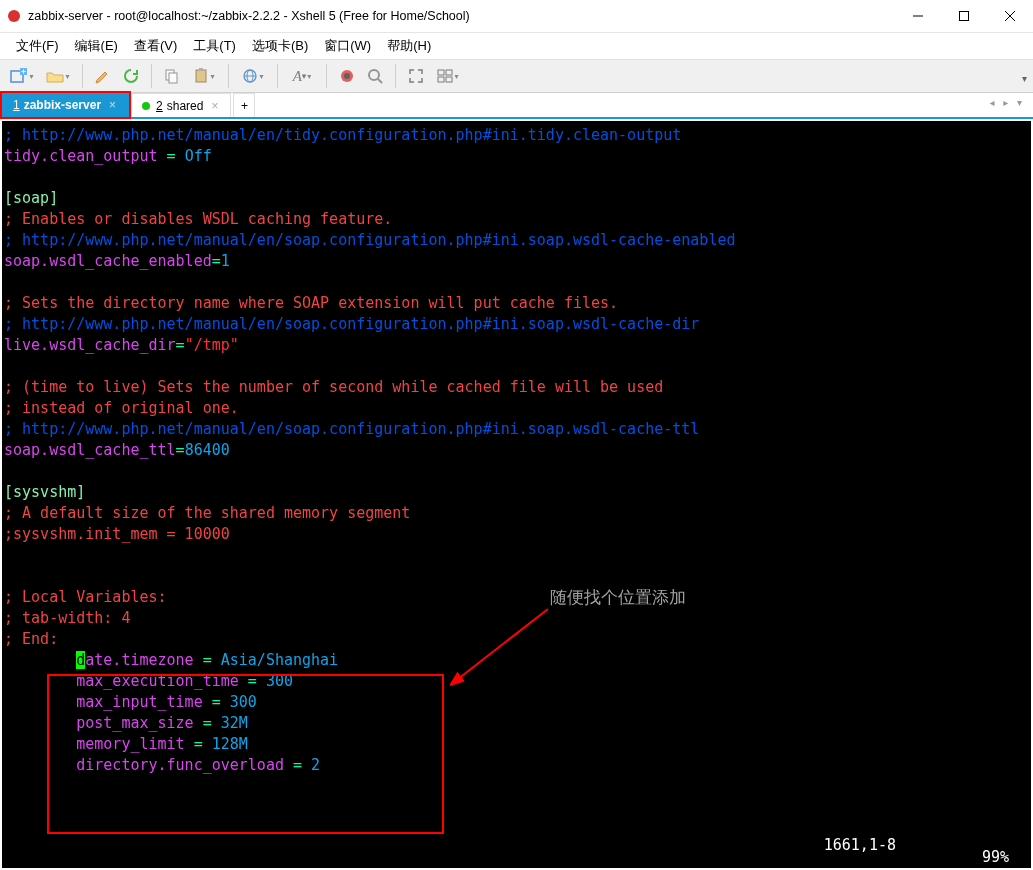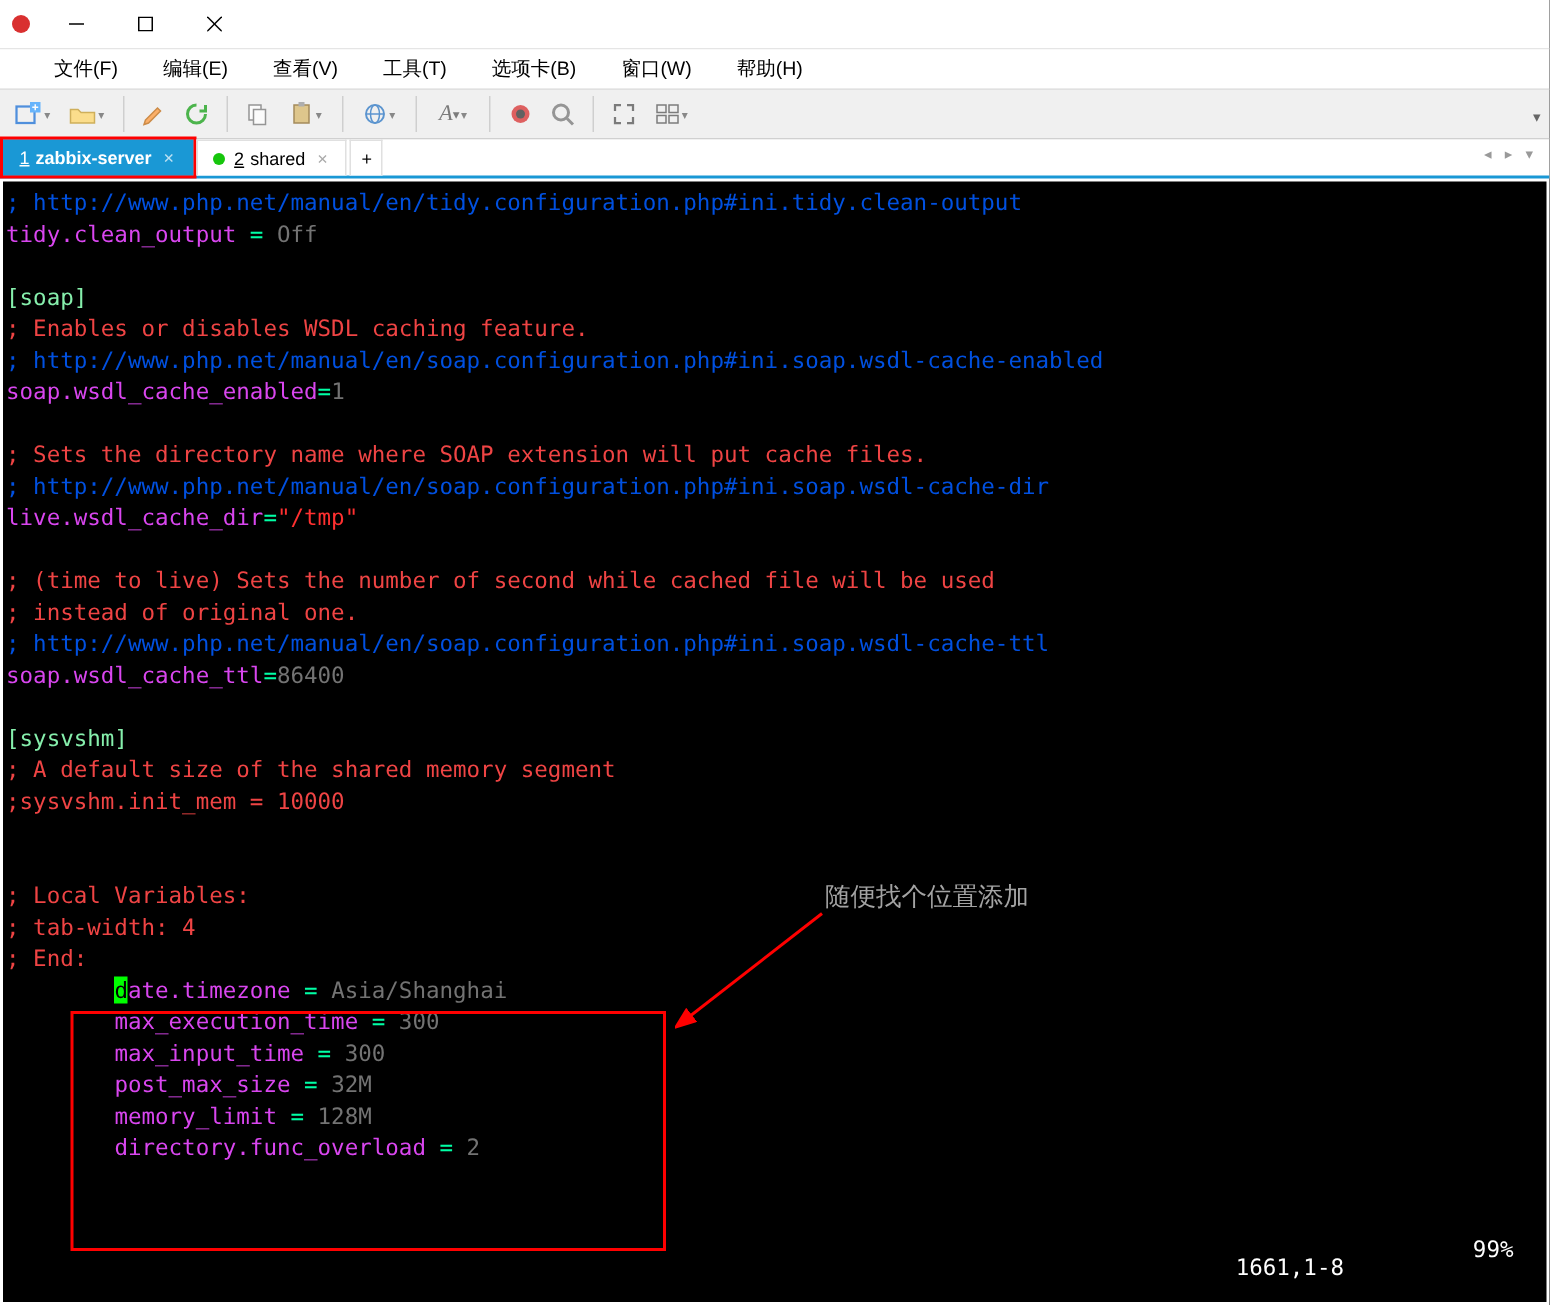--- a/index.html
+++ b/index.html
@@ -5,21 +5,21 @@
   * { margin:0; padding:0; box-sizing:border-box; }
   body { font-family: "Segoe UI", Tahoma, sans-serif; background:#fff; width:1033px; height:870px; position:relative; overflow:hidden;}
   
   .titlebar { height:33px; background:#fff; border-bottom:1px solid #e5e5e5; display:flex; align-items:center; padding:0 0 0 6px; }
   .titlebar .app-icon { width:16px; height:16px; margin-right:6px; }
   .titlebar .title-text { font-size:12.5px; color:#000; flex:1; }
   .win-controls { display:flex; height:100%; }
   .win-btn { width:46px; display:flex; align-items:center; justify-content:center; }
   .win-btn svg { stroke:#000; }
   
-  .menubar { height:26px; background:#fff; display:flex; align-items:center; padding-left:28px; gap:14px; }
+  .menubar { height:26px; background:#fff; display:flex; align-items:center; padding-left:8px; gap:0; }
   .menuitem { font-size:13px; padding:2px 8px; color:#000;}
   
   .toolbar { height:34px; background:#f0f0f0; border-top:1px solid #e0e0e0; border-bottom:1px solid #d0d0d0; display:flex; align-items:center; padding:0 6px; gap:4px; position:relative;}
   .tbtn { width:20px; height:20px; display:flex; align-items:center; justify-content:center; opacity:0.75; margin:0 2px;}
   .tbtn.wider { width:28px; }
   .sep { width:1px; height:24px; background:#cfcfcf; margin:0 4px;}
   .dropcaret { font-size:8px; margin-left:1px; color:#666;}
   .toolbar-tail { position:absolute; right:6px; top:8px;}
   
   .tabstrip { height:26px; background:#fff; border-bottom:2px solid #1a98d5; display:flex; align-items:flex-end; padding-left:2px; position:relative;}
@@ -30,43 +30,44 @@
   .tab .close-x { margin-left:8px; font-size:12px; opacity:0.7;}
   .tab.active.highlighted { outline:2px solid #ff0000; outline-offset:0;}
   .tab.addtab { width:22px; padding:0; justify-content:center;}
   .tabstrip .navarrows { position:absolute; right:8px; top:4px; font-size:10px; color:#999; letter-spacing:3px;}
   
   .terminal { position:absolute; top:121px; left:2px; right:2px; bottom:2px; background:#000; font-family:"Consolas","DejaVu Sans Mono",monospace; font-size:15px; line-height:21px; padding:4px 2px; overflow:hidden;}
   .terminal pre { font-family:inherit; white-space:pre; }
   .c-url { color:#0050e0; }
   .c-comment { color:#ef4444; }
   .c-key { color:#d946ef; }
-  .c-val { color:#737373; }
+  .c-val { color:#0ea5e9; }
   .c-eq { color:#00ffa5; }
   .c-sect { color:#86efac; }
   .c-cursor { background:#00ff00; color:#000;}
   .c-str { color:#ff3030; }
   
   .redbox { position:absolute; border:2px solid #ff0000; }
   
   .anno-text { position:absolute; color:#a3a3a3; font-size:17px; font-family:"Microsoft YaHei",sans-serif;}
   .arrow-svg { position:absolute; }
   
   .status-pos { position:absolute; right:135px; bottom:12px; color:#fff; font-family:"Consolas",monospace; font-size:15px;text-align:center;}
-  .status-pct { position:absolute; right:22px; bottom:24px; color:#fff; font-family:"Consolas",monospace; font-size:15px;}
+  .status-pct { position:absolute; right:22px; bottom:0; color:#fff; font-family:"Consolas",monospace; font-size:15px;}
 </style>
 </head>
 <body>
 
 <div class="titlebar">
   <span class="app-icon">
     <svg width="16" height="16" viewBox="0 0 16 16">
         <circle cx="8" cy="8" r="6" fill="#d93030"></circle>
       </svg>
   </span>
+  <span class="title-text">zabbix-server - root@localhost:~/zabbix-2.2.2 - Xshell 5 (Free for Home/School)</span>
   <div class="win-controls">
     <div class="win-btn">
         <svg width="10" height="10">
           <line x1="0" y1="5" x2="10" y2="5" stroke-width="1"></line>
         </svg>
       </div>
     <div class="win-btn">
         <svg width="10" height="10">
           <rect x="0.5" y="0.5" width="9" height="9" fill="none" stroke-width="1"></rect>
         </svg>

